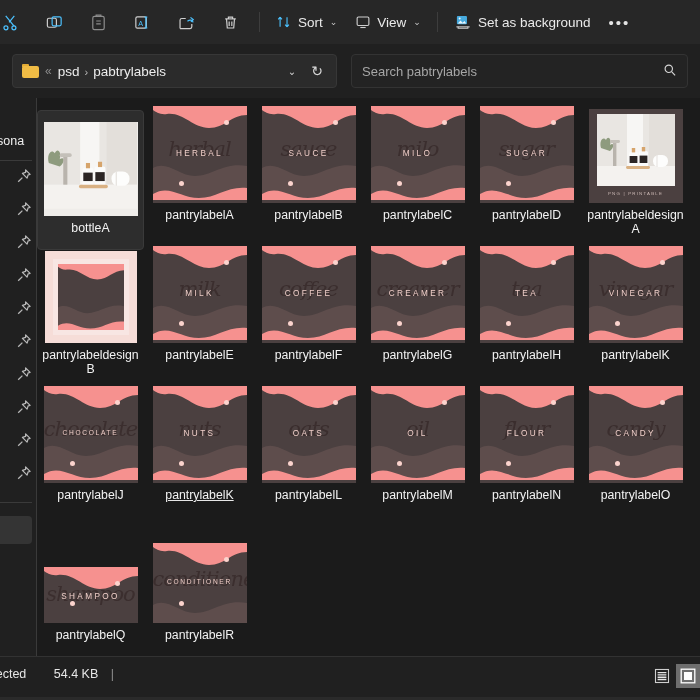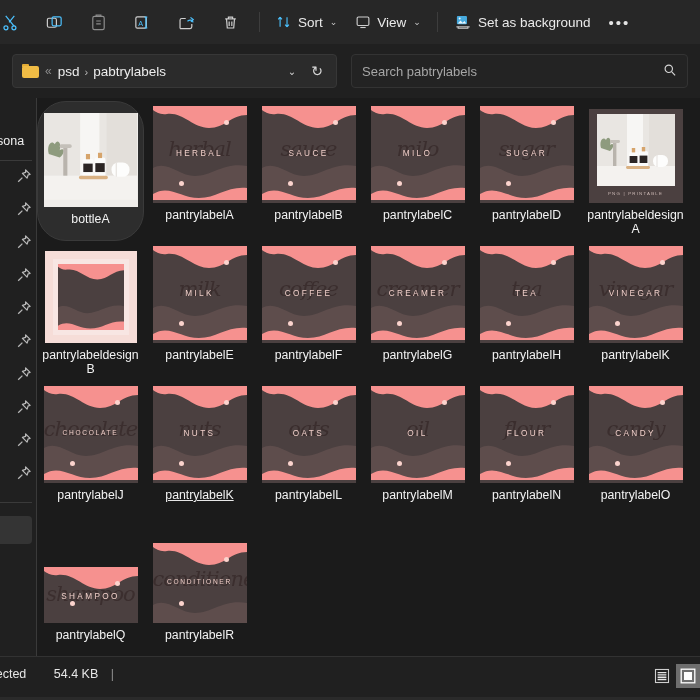--- a/index.html
+++ b/index.html
@@ -337,21 +337,21 @@
               <path d="M9.6 1.9l4.5 4.5-2 .5-1 3.2-4.7-4.7 3.2-1z"></path>
               <path d="M6.4 9.6L2.2 13.8"></path>
             </g>
           </svg></div>
       </div>
     <div class="ln-rail"></div>
   </div>
 
   <div class="content">
     <div class="grid" id="grid">
-        <div class="tile sel" style="left: 0px; top: 3px; border-radius: 29px;">
+        <div class="tile sel" style="left: 0px; top: 12px;">
           <div class="thumbwrap">
             <div class="photo">
               <div class="shot" style="width:94px;height:94px;margin:0">
                 <svg class="ph-scene" viewBox="0 0 78 72" preserveAspectRatio="none">
                   <rect width="78" height="72" fill="#efece8"></rect>
                   <rect x="0" y="0" width="78" height="54" fill="#e9e6e2"></rect>
                   <rect x="30" y="0" width="16" height="52" fill="#f7f6f4"></rect>
                   <rect x="52" y="0" width="26" height="52" fill="#e3dfda"></rect>
                   <rect x="0" y="52" width="78" height="20" fill="#f4f2ef"></rect>
                   <g fill="#8e9b7e">

